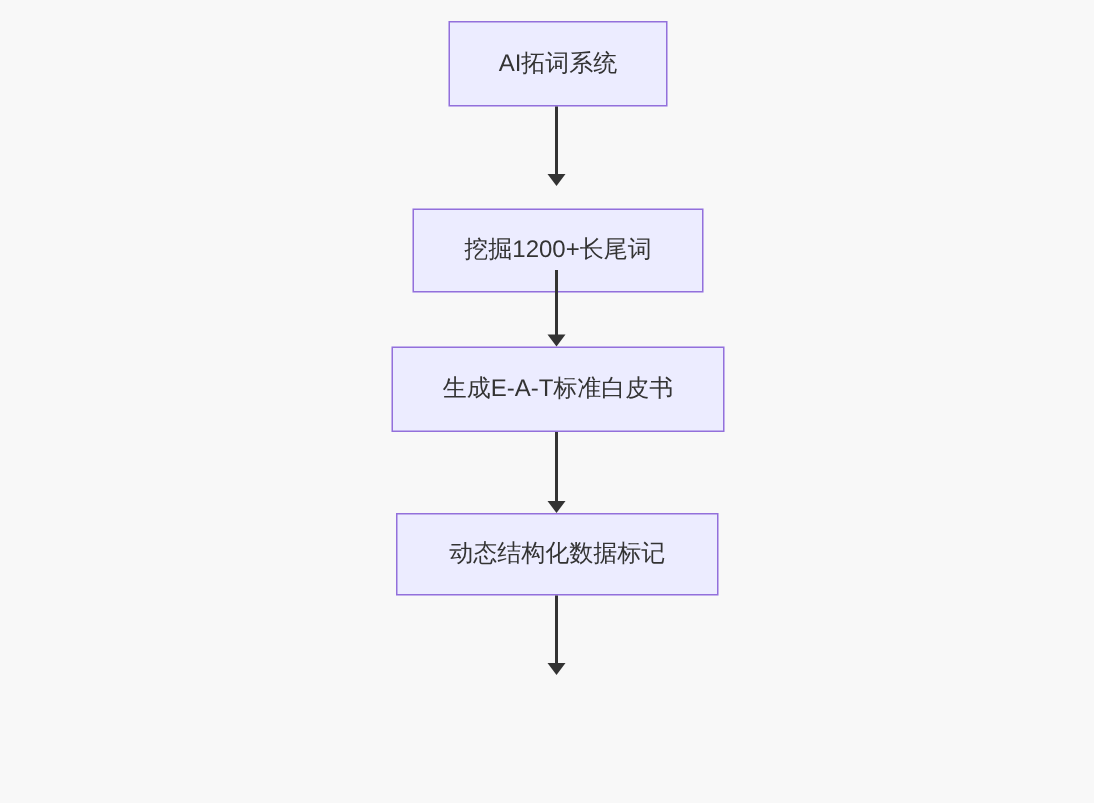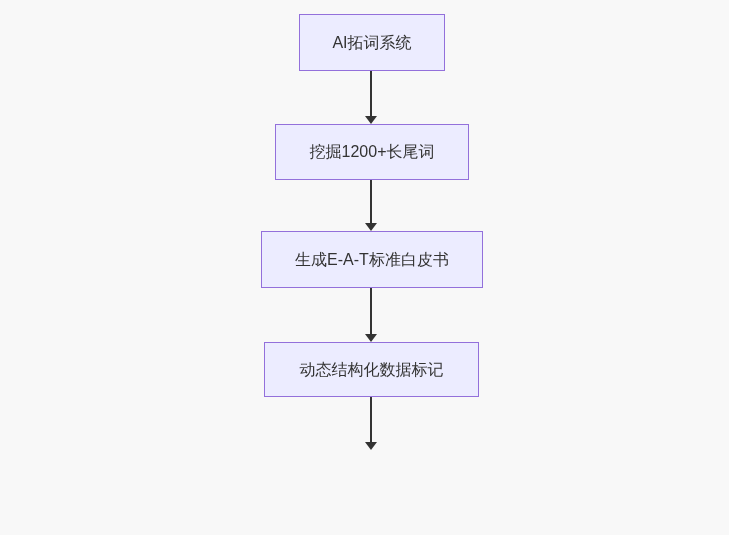--- a/index.html
+++ b/index.html
@@ -48,21 +48,21 @@
 </style>
 </head>
 <body>
 
 <div class="canvas">
 
   <div class="node" style="left:299px;top:14px;width:146px;height:57px">
     <span>AI拓词系统</span>
   </div>
 
-  <div class="node" style="left:275px;top:124px;width:194px;height:56px">
+  <div class="node" style="left:275px;top:139px;width:194px;height:56px">
     <span>挖掘1200+长尾词</span>
   </div>
 
   <div class="node" style="left:264px;top:342px;width:215px;height:55px">
     <span>动态结构化数据标记</span>
   </div>
 
   <div class="node" style="left:261px;top:231px;width:222px;height:57px">
     <span>生成E-A-T标准白皮书</span>
   </div>

